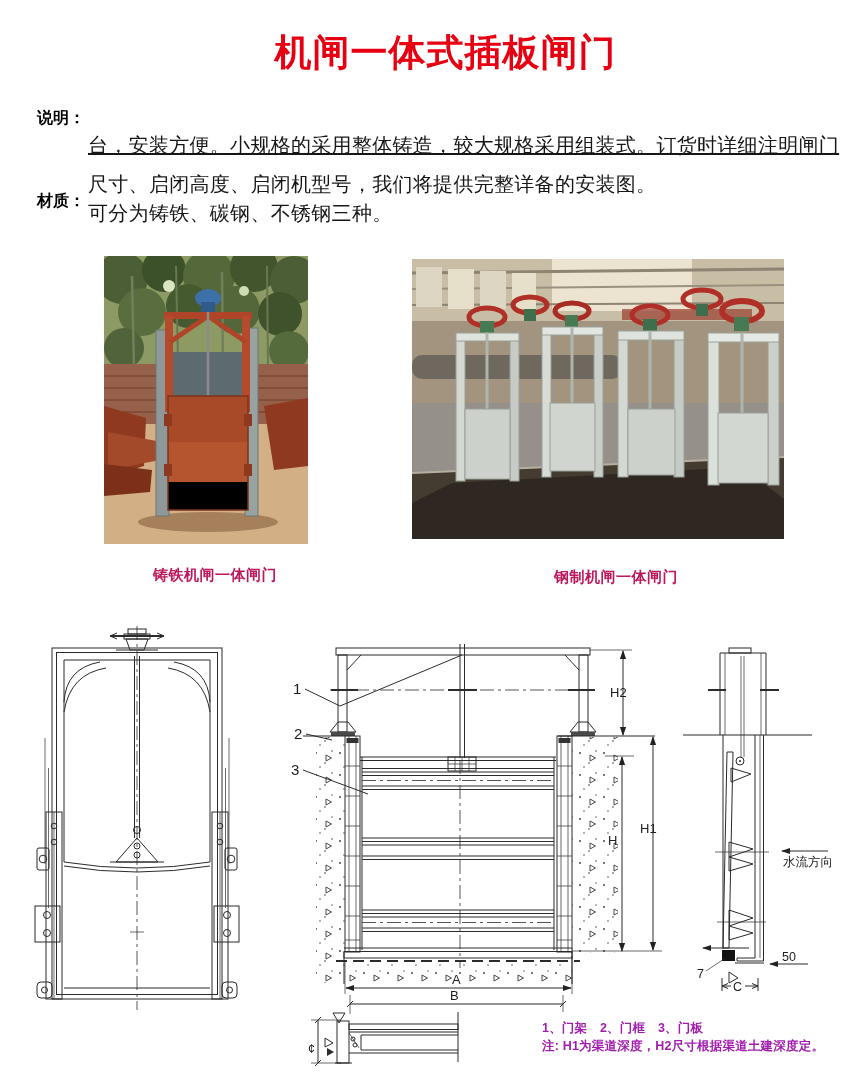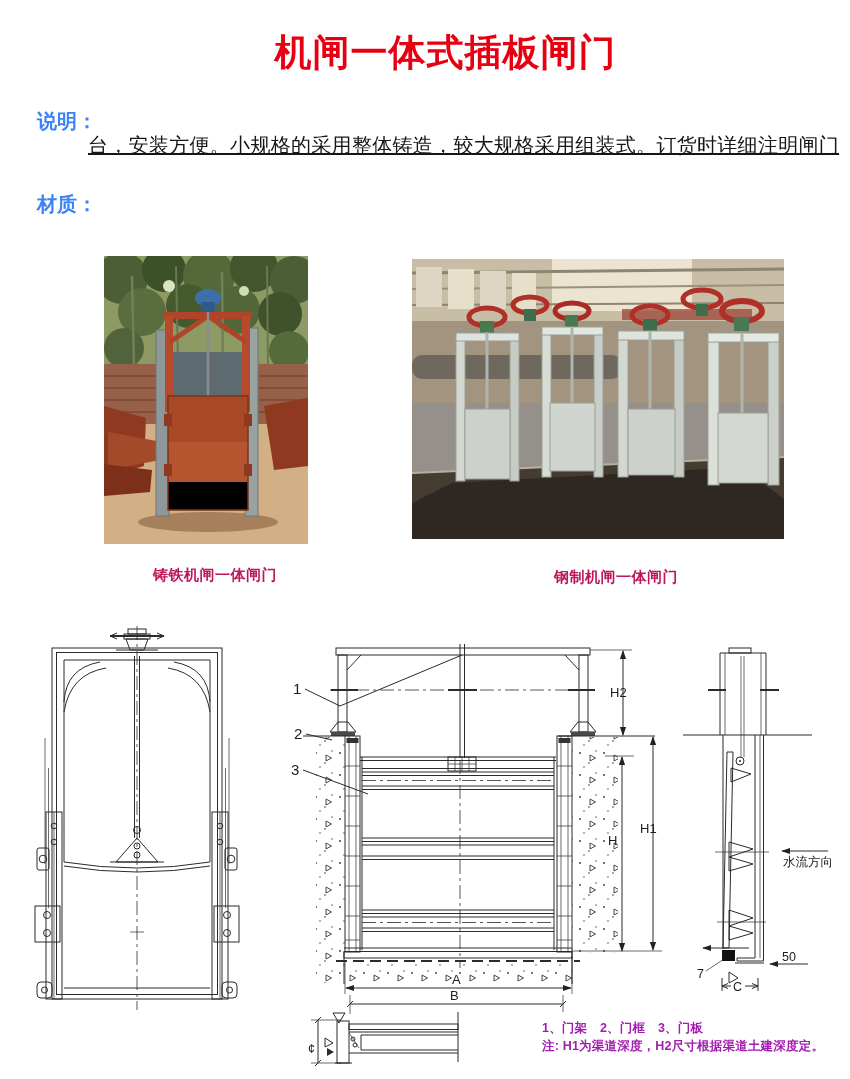--- a/index.html
+++ b/index.html
@@ -1,20 +1,20 @@
 <!DOCTYPE html>
 <html><head>
 <meta charset="utf-8">
 <style>
   html,body{margin:0;padding:0;background:#e9e9e9;}
   .page{position:relative;width:850px;height:1079px;background:#ffffff;margin:0 auto;
         font-family:"Liberation Sans",sans-serif;overflow:hidden;padding-left:41px;}
   .title{position:absolute;left:0;top:28px;width:100%;text-align:center;
          font-size:37px;font-weight:bold;color:#e60012;letter-spacing:1px;}
-  .desc-label{position:absolute;left:37px;font-size:20px;font-weight:bold;color:#3b82f6;
+  .desc-label{position:absolute;left:37px;font-size:16px;font-weight:bold;color:#000000;
               font-family:"Liberation Sans",sans-serif;}
   .desc-line{position:absolute;left:88px;font-size:20px;color:#161616;letter-spacing:0.3px;
              font-family:"Liberation Serif",serif;white-space:nowrap;}
   .caption{position:absolute;transform:translateX(-50%);font-size:15px;font-weight:bold;
            color:#be185d;letter-spacing:0.5px;white-space:nowrap;}
   .photo{position:absolute;display:block;}
   .legend-line{position:absolute;left:542px;font-size:12.5px;font-weight:bold;color:#a21caf;
                white-space:nowrap;letter-spacing:0.2px;}
   
   .ln{fill:none;stroke:#2b2b2b;stroke-width:1;}
@@ -28,21 +28,23 @@
 </style>
 </head>
 <body>
 
 <div class="page">
 
   <div class="title">机闸一体式插板闸门</div>
 
   <div class="desc-label" style="top:108px;">说明：</div>
   <div class="desc-line" style="top:132px;text-decoration:underline;">台，安装方便。小规格的采用整体铸造，较大规格采用组装式。订货时详细注明闸门</div>
+  <div class="desc-line" style="top:171px;">尺寸、启闭高度、启闭机型号，我们将提供完整详备的安装图。</div>
   <div class="desc-label" style="top:191px;">材质：</div>
+  <div class="desc-line" style="top:200px;">可分为铸铁、碳钢、不锈钢三种。</div>
 
   <svg class="photo" style="left:104px;top:256px;" width="204" height="288" viewBox="0 0 204 288">
     <rect x="0" y="0" width="204" height="288" fill="#c9a57e"></rect>
     <rect x="0" y="0" width="204" height="132" fill="#8d9a63"></rect>
     <g>
       <circle cx="18" cy="22" r="26" fill="#4c5e35"></circle>
         <circle cx="60" cy="14" r="22" fill="#3c5029"></circle>
       <circle cx="105" cy="20" r="26" fill="#55683a"></circle>
         <circle cx="150" cy="12" r="24" fill="#42552d"></circle>
       <circle cx="190" cy="24" r="24" fill="#4c5e35"></circle>

